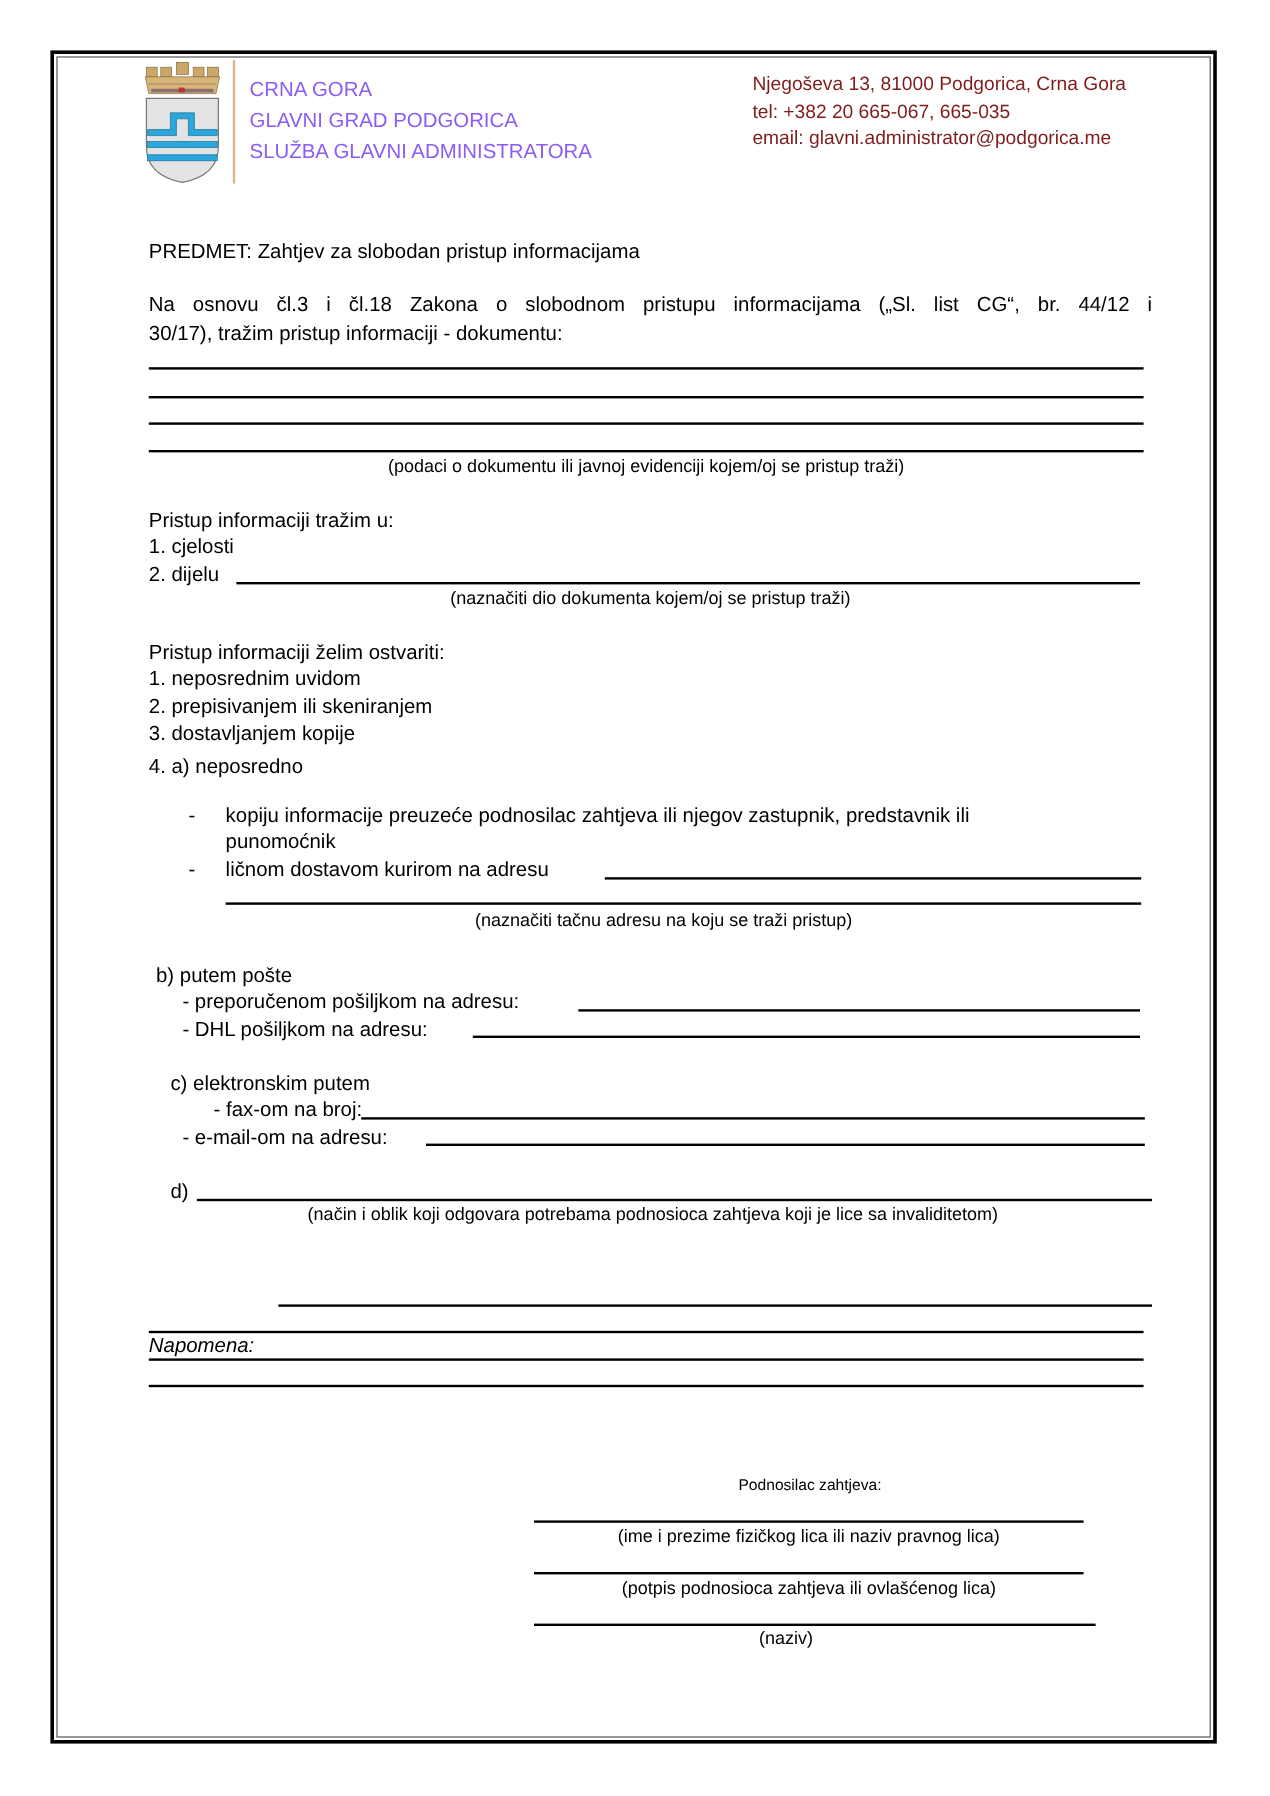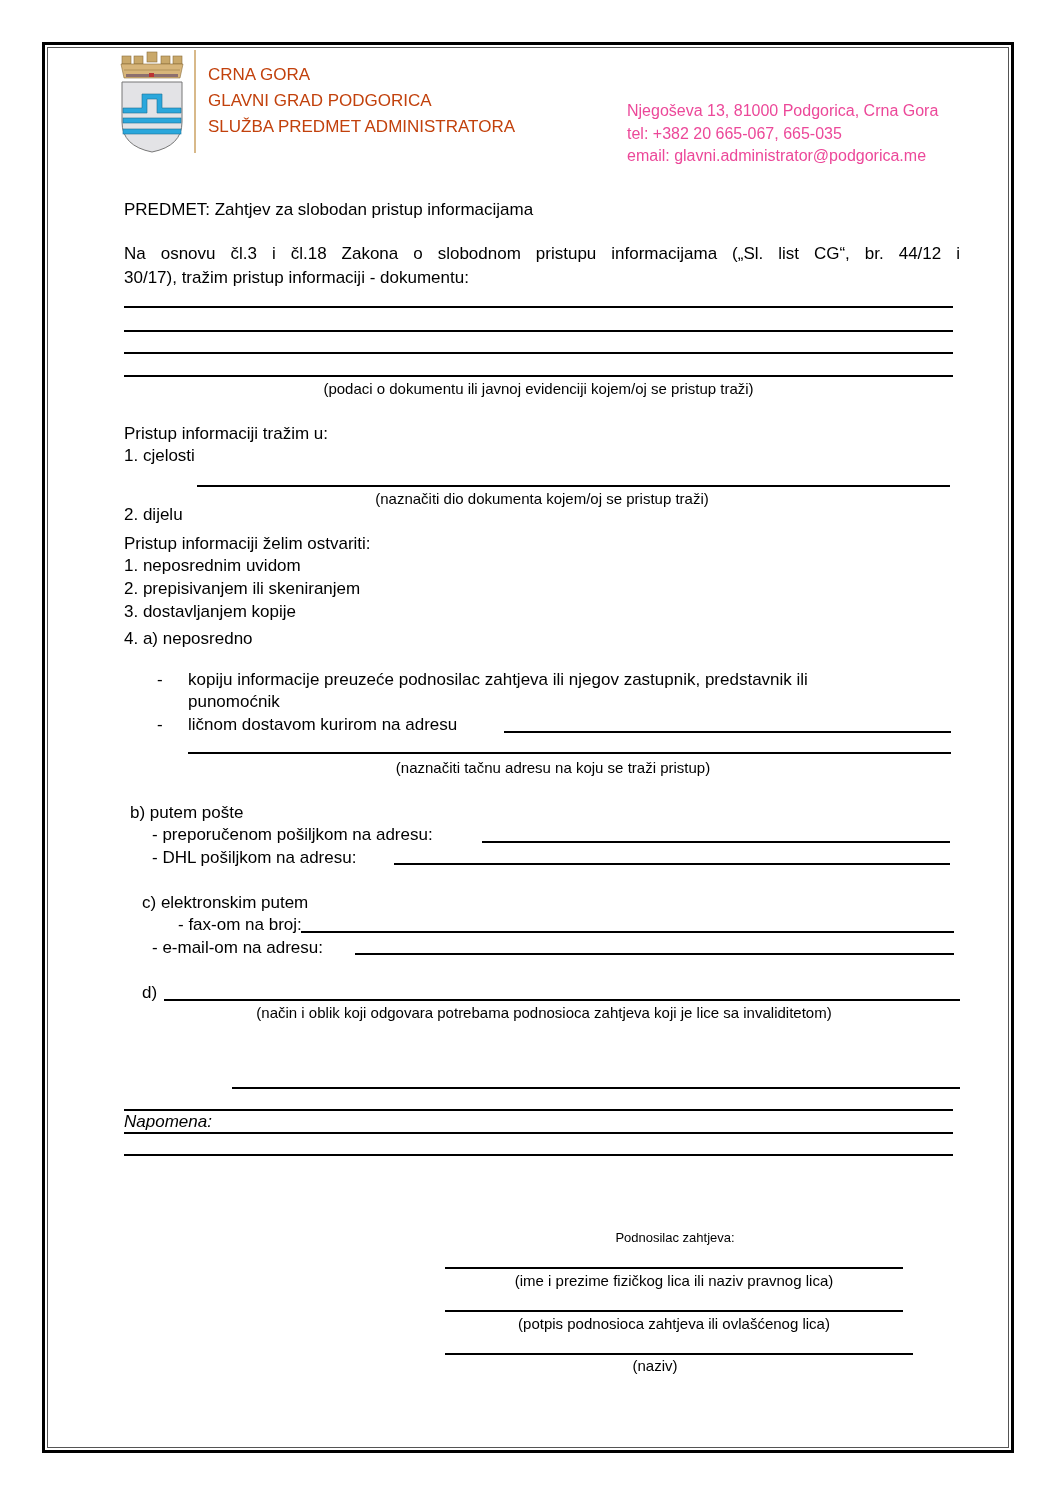--- a/index.html
+++ b/index.html
@@ -7,22 +7,22 @@
          font-family: "Liberation Sans", sans-serif; color: #000; }
   .frame-outer { position: absolute; left: 42px; top: 42px; width: 972px; height: 1411px;
                  border: 3px solid #000; box-sizing: border-box; }
   .frame-inner { position: absolute; left: 47px; top: 47px; width: 962px; height: 1401px;
                  border: 1px solid #555; box-sizing: border-box; }
   .abs { position: absolute; }
   .t { position: absolute; white-space: nowrap; font-size: 17px; line-height: 20px; }
   .b { font-weight: normal; }
   .hr { position: absolute; height: 0; border-top: 2px solid #000; }
   .cap { position: absolute; font-size: 15px; line-height: 18px; white-space: nowrap; text-align: center; }
-  .header-text { position: absolute; left: 208px; top: 62px; font-size: 17px; line-height: 26px; color: #c2410c; }
-  .contact { position: absolute; left: 627px; top: 60px; font-size: 16px; line-height: 22.5px; color: #ec4899; margin-top: 40px; }
+  .header-text { position: absolute; left: 208px; top: 62px; font-size: 17px; line-height: 26px; color: #8b5cf6; }
+  .contact { position: absolute; left: 627px; top: 60px; font-size: 16px; line-height: 22.5px; color: #7f1d1d; }
   .divider { position: absolute; left: 194px; top: 50px; width: 2px; height: 103px; background: #d8b98a; }
 </style>
 </head>
 <body>
 
 <div class="frame-outer"></div>
 <div class="frame-inner"></div>
 
 <div class="abs" style="left:118px; top:50px; width:68px; height:104px;">
   <svg width="68" height="104" viewBox="0 0 68 104">
@@ -41,21 +41,21 @@
 
     <path d="M5 58 L24 58 L24 44 L44 44 L44 58 L63 58 L63 63 L39 63 L39 49 L29 49 L29 63 L5 63 Z" fill="#2aa7dc" stroke="#1d6f93" stroke-width="0.6"></path>
     <rect x="5" y="68" width="58" height="5" fill="#2aa7dc" stroke="#1d6f93" stroke-width="0.6"></rect>
     <rect x="5" y="79" width="58" height="5" fill="#2aa7dc" stroke="#1d6f93" stroke-width="0.6"></rect>
   </svg>
 </div>
 <div class="divider"></div>
 <div class="header-text">
   <div>CRNA GORA</div>
   <div>GLAVNI GRAD PODGORICA</div>
-  <div>SLUŽBA PREDMET ADMINISTRATORA</div>
+  <div>SLUŽBA GLAVNI ADMINISTRATORA</div>
 </div>
 <div class="contact">
   <div>Njegoševa 13, 81000 Podgorica, Crna Gora</div>
   <div>tel: +382 20 665-067, 665-035</div>
   <div>email: glavni.administrator@podgorica.me</div>
 </div>
 
 <div class="t b" style="left:124px; top:200px;">
   <span>PREDMET:</span>
   <span>Zahtjev za slobodan pristup informacijama</span>
@@ -65,21 +65,21 @@
 <div class="t" style="left:124px; top:268px;">30/17), tražim pristup informaciji - dokumentu:</div>
 
 <div class="hr" style="left:124px; top:306px; width:829px;"></div>
 <div class="hr" style="left:124px; top:330px; width:829px;"></div>
 <div class="hr" style="left:124px; top:352px; width:829px;"></div>
 <div class="hr" style="left:124px; top:375px; width:829px;"></div>
 <div class="cap" style="left:124px; top:380px; width:829px;">(podaci o dokumentu ili javnoj evidenciji kojem/oj se pristup traži)</div>
 
 <div class="t b" style="left:124px; top:424px;">Pristup informaciji tražim u:</div>
 <div class="t" style="left:124px; top:446px;">1. cjelosti</div>
-<div class="t" style="left:124px; top:469px;margin-top:36px;">2. dijelu</div>
+<div class="t" style="left:124px; top:469px;">2. dijelu</div>
 <div class="hr" style="left:197px; top:485px; width:753px;"></div>
 <div class="cap" style="left:197px; top:490px; width:690px;">(naznačiti dio dokumenta kojem/oj se pristup traži)</div>
 
 <div class="t b" style="left:124px; top:534px;">Pristup informaciji želim ostvariti:</div>
 <div class="t" style="left:124px; top:556px;">1. neposrednim uvidom</div>
 <div class="t" style="left:124px; top:579px;">2. prepisivanjem ili skeniranjem</div>
 <div class="t" style="left:124px; top:602px;">3. dostavljanjem kopije</div>
 
 <div class="t" style="left:124px; top:629px;text-align:right;">4. a) neposredno</div>
 <div class="t" style="left:157px; top:670px;">-</div>

